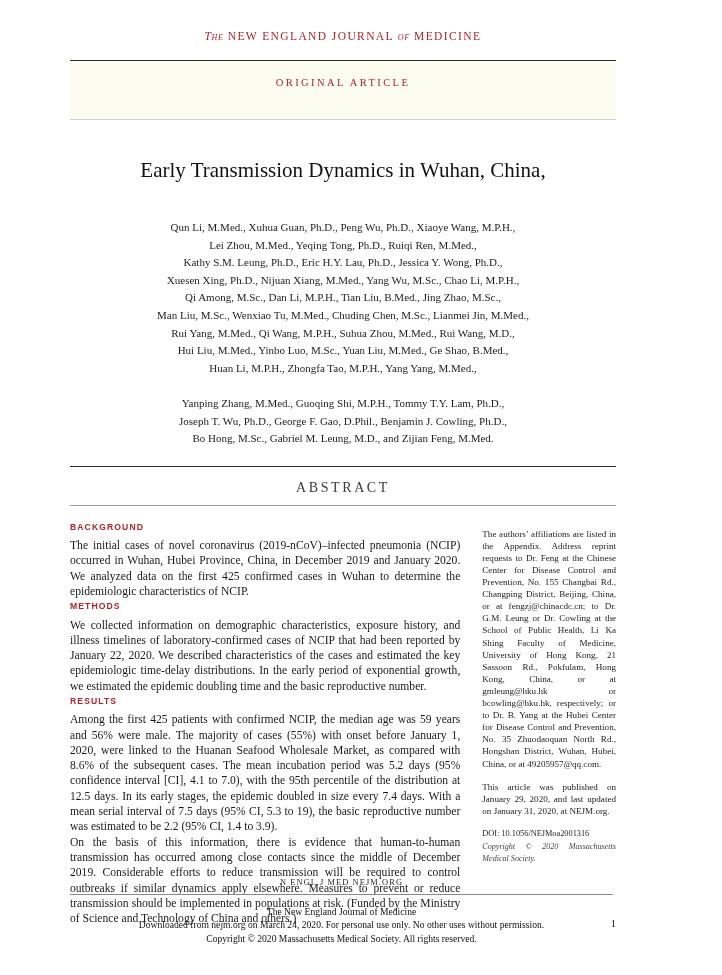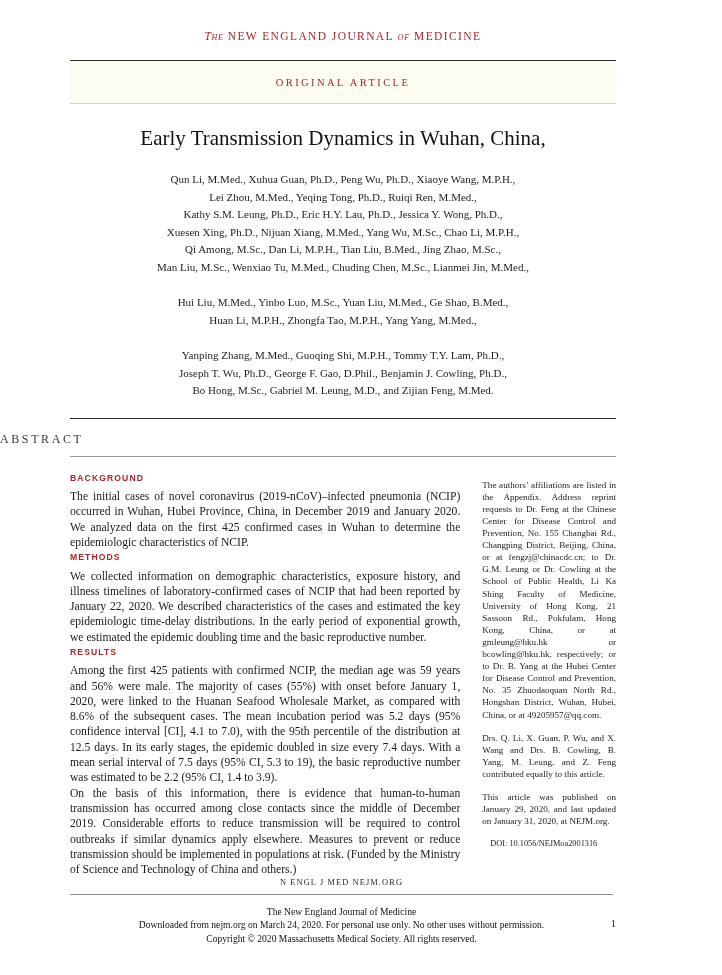--- a/index.html
+++ b/index.html
@@ -39,45 +39,46 @@
   
   .title-block {
     margin: 18px 70px 0 70px;
     border-top: 1.6px solid #2a2a2a;
     border-bottom: 1.2px solid #2a2a2a;
     padding: 0;
   }
   .orig-article {
     background: #fdfcf0;
     text-align: center;
-    padding: 16px 0 15px 0;
+    padding: 16px 0 31px 0;
     font-size: 10.5px;
     letter-spacing: 2.4px;
     color: #a8252c;
     border-bottom: 0.8px solid #cfcfcf;
   }
   .article-title {
     text-align: center;
     font-size: 21px;
     line-height: 29px;
     color: #111;
     padding: 20px 26px 12px 26px;
     font-weight: normal;
-    margin: 0;
+    margin: 16px;
   }
   .authors {
     text-align: center;
     font-size: 11px;
     line-height: 17.6px;
     color: #1d1d1d;
     padding: 6px 28px 18px 28px;
   }
   
   .abstract-head {
-    font-size: 12px;
+    text-align: center;
+    font-size: 14px;
     letter-spacing: 2.6px;
     color: #3a3a3a;
     margin: 13px 0 0 0;
   }
   .rule-under-abstract {
     margin: 9px 70px 0 70px;
     border-bottom: 0.9px solid #9a9a9a;
   }
   
   .body-wrap {
@@ -107,21 +108,21 @@
     font-weight: bold;
   }
   .sec-body {
     margin: 0 0 12px 0;
   }
   .sec-body:last-child { margin-bottom: 0; }
   .side-para {
     margin: 8px 0 11px 0;
   }
   .side-doi {
-    margin: 8px;
+    margin: 0;
     font-size: 8.3px;
     line-height: 11.4px;
   }
   .side-copy {
     font-style: italic;
     font-size: 8.1px;
     color: #444;
     margin-top: 2px;
   }
   
@@ -177,21 +178,21 @@
     <h1 class="article-title">
       <span>Early Transmission Dynamics in Wuhan, China,</span><br>
     </h1>
     <div class="authors">
       <span>Qun Li, M.Med., Xuhua Guan, Ph.D., Peng Wu, Ph.D., Xiaoye Wang, M.P.H.,</span><br>
       <span>Lei Zhou, M.Med., Yeqing Tong, Ph.D., Ruiqi Ren, M.Med.,</span><br>
       <span>Kathy S.M. Leung, Ph.D., Eric H.Y. Lau, Ph.D., Jessica Y. Wong, Ph.D.,</span><br>
       <span>Xuesen Xing, Ph.D., Nijuan Xiang, M.Med., Yang Wu, M.Sc., Chao Li, M.P.H.,</span><br>
       <span>Qi Among, M.Sc., Dan Li, M.P.H., Tian Liu, B.Med., Jing Zhao, M.Sc.,</span><br>
       <span>Man Liu, M.Sc., Wenxiao Tu, M.Med., Chuding Chen, M.Sc., Lianmei Jin, M.Med.,</span><br>
-      <br>
+      <span>Rui Yang, M.Med., Qi Wang, M.P.H., Suhua Zhou, M.Med., Rui Wang, M.D.,</span><br>
       <span>Hui Liu, M.Med., Yinbo Luo, M.Sc., Yuan Liu, M.Med., Ge Shao, B.Med.,</span><br>
       <span>Huan Li, M.P.H., Zhongfa Tao, M.P.H., Yang Yang, M.Med.,</span><br>
       <br>
       <span>Yanping Zhang, M.Med., Guoqing Shi, M.P.H., Tommy T.Y. Lam, Ph.D.,</span><br>
       <span>Joseph T. Wu, Ph.D., George F. Gao, D.Phil., Benjamin J. Cowling, Ph.D.,</span><br>
       <span>Bo Hong, M.Sc., Gabriel M. Leung, M.D., and Zijian Feng, M.Med.</span><br>
       <span></span>
     </div>
   </div>
 
@@ -213,23 +214,23 @@
         <div class="sec-label">RESULTS</div>
         <p class="sec-body">Among the first 425 patients with confirmed NCIP, the median age was 59 years and 56% were male. The majority of cases (55%) with onset before January 1, 2020, were linked to the Huanan Seafood Wholesale Market, as compared with 8.6% of the subsequent cases. The mean incubation period was 5.2 days (95% confidence interval [CI], 4.1 to 7.0), with the 95th percentile of the distribution at 12.5 days. In its early stages, the epidemic doubled in size every 7.4 days. With a mean serial interval of 7.5 days (95% CI, 5.3 to 19), the basic reproductive number was estimated to be 2.2 (95% CI, 1.4 to 3.9).</p>
       </div>
       <div>
         <p class="sec-body">On the basis of this information, there is evidence that human-to-human transmission has occurred among close contacts since the middle of December 2019. Considerable efforts to reduce transmission will be required to control outbreaks if similar dynamics apply elsewhere. Measures to prevent or reduce transmission should be implemented in populations at risk. (Funded by the Ministry of Science and Technology of China and others.)</p>
       </div>
     </div>
 
     <div class="col-side">
       <p class="side-para">The authors’ affiliations are listed in the Appendix. Address reprint requests to Dr. Feng at the Chinese Center for Disease Control and Prevention, No. 155 Changbai Rd., Changping District, Beijing, China, or at fengzj@chinacdc.cn; to Dr. G.M. Leung or Dr. Cowling at the School of Public Health, Li Ka Shing Faculty of Medicine, University of Hong Kong, 21 Sassoon Rd., Pokfulam, Hong Kong, China, or at gmleung@hku.hk or bcowling@hku.hk, respectively; or to Dr. B. Yang at the Hubei Center for Disease Control and Prevention, No. 35 Zhuodaoquan North Rd., Hongshan District, Wuhan, Hubei, China, or at 49205957@qq.com.</p>
-      <p class="side-para">Drs. Q. Li, X. Guan, P. Wu, and X. Wang and Drs. B. Cowling, B. Yang, M. Leung, and Z. Feng contributed equally to this article.</p>
       <p class="side-para">This article was published on January 29, 2020, and last updated on January 31, 2020, at NEJM.org.</p>
       <p class="side-doi">DOI: 10.1056/NEJMoa2001316</p>
+      <p class="side-copy">Copyright © 2020 Massachusetts Medical Society.</p>
     </div>
   </div>
 
   <div class="page-num">1</div>
   <div class="footer">
     <div class="footer-journal">N ENGL J MED    NEJM.ORG</div>
     <div class="footer-rule" style="margin-top:7px;"></div>
     <div class="footer-block">
       <div>The New England Journal of Medicine</div>
       <div class="bold">Downloaded from nejm.org on March 24, 2020. For personal use only. No other uses without permission.</div>

